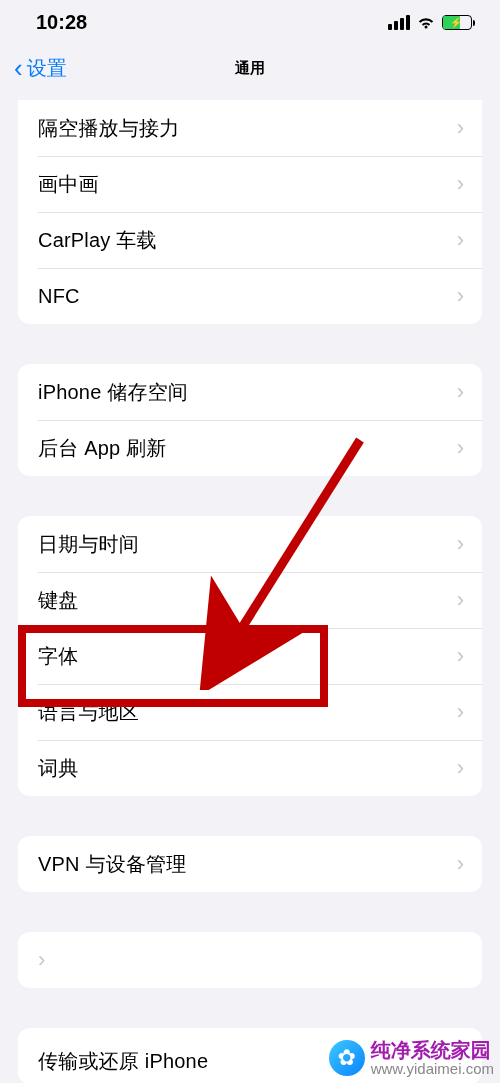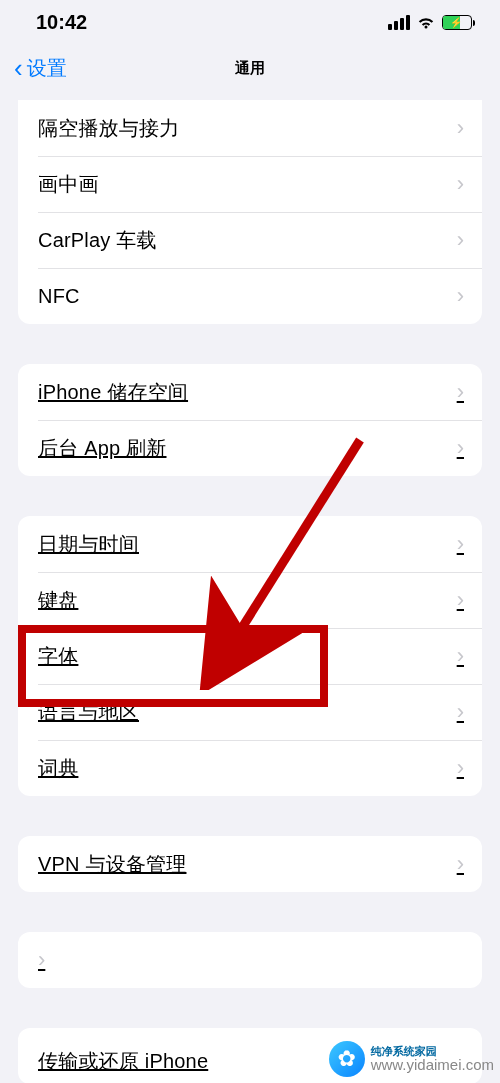--- a/index.html
+++ b/index.html
@@ -56,21 +56,21 @@
       font-size: 15px;
       font-weight: 600;
       color: #000;
     }
     .list-group {
       background: #fff;
       border-radius: 12px;
       margin: 0 18px;
       overflow: hidden;
     }
-    .list-group + .list-group { margin-top: 40px; text-decoration: underline; }
+    .list-group + .list-group { margin-top: 40px; }
     .list-group.first { margin-top: 8px; border-top-left-radius: 0; border-top-right-radius: 0; }
     .row {
       display: flex;
       align-items: center;
       justify-content: space-between;
       min-height: 56px;
       padding: 0 18px 0 20px;
       position: relative;
       cursor: pointer;
     }
@@ -116,28 +116,28 @@
       gap: 6px;
       z-index: 30;
     }
     .wm-logo {
       width: 36px; height: 36px; border-radius: 50%;
       background: linear-gradient(135deg,#3cc8ff,#0a84ff);
       display:flex; align-items:center; justify-content:center;
       font-size: 22px; color:#fff;
     }
     .wm-text { display:flex; flex-direction:column; line-height:1.1; }
-    .wm-title { font-size: 11px; font-weight:600; color:#0369a1; }
+    .wm-title { font-size: 20px; font-weight:600; color:#a21caf; }
     .wm-url { font-size: 15px; color:#888; }
   </style>
 </head>
 <body>
 
 <div class="status-bar">
-  <span>10:42</span>
+  <span>10:28</span>
   <div class="status-right">
     <div class="signal-bars">
         <span></span>
         <span></span>
         <span></span>
         <span></span>
       </div>
     <svg class="wifi-icon" viewBox="0 0 20 14">
         <path d="M10 13.5a1.5 1.5 0 100-3 1.5 1.5 0 000 3zm-4.2-4.2a6 6 0 018.4 0l-1.5 1.5a4 4 0 00-5.4 0l-1.5-1.5zM2.8 6.3a10 10 0 0114.4 0l-1.5 1.5a8 8 0 00-11.4 0L2.8 6.3z" fill="#000"></path>
       </svg>

